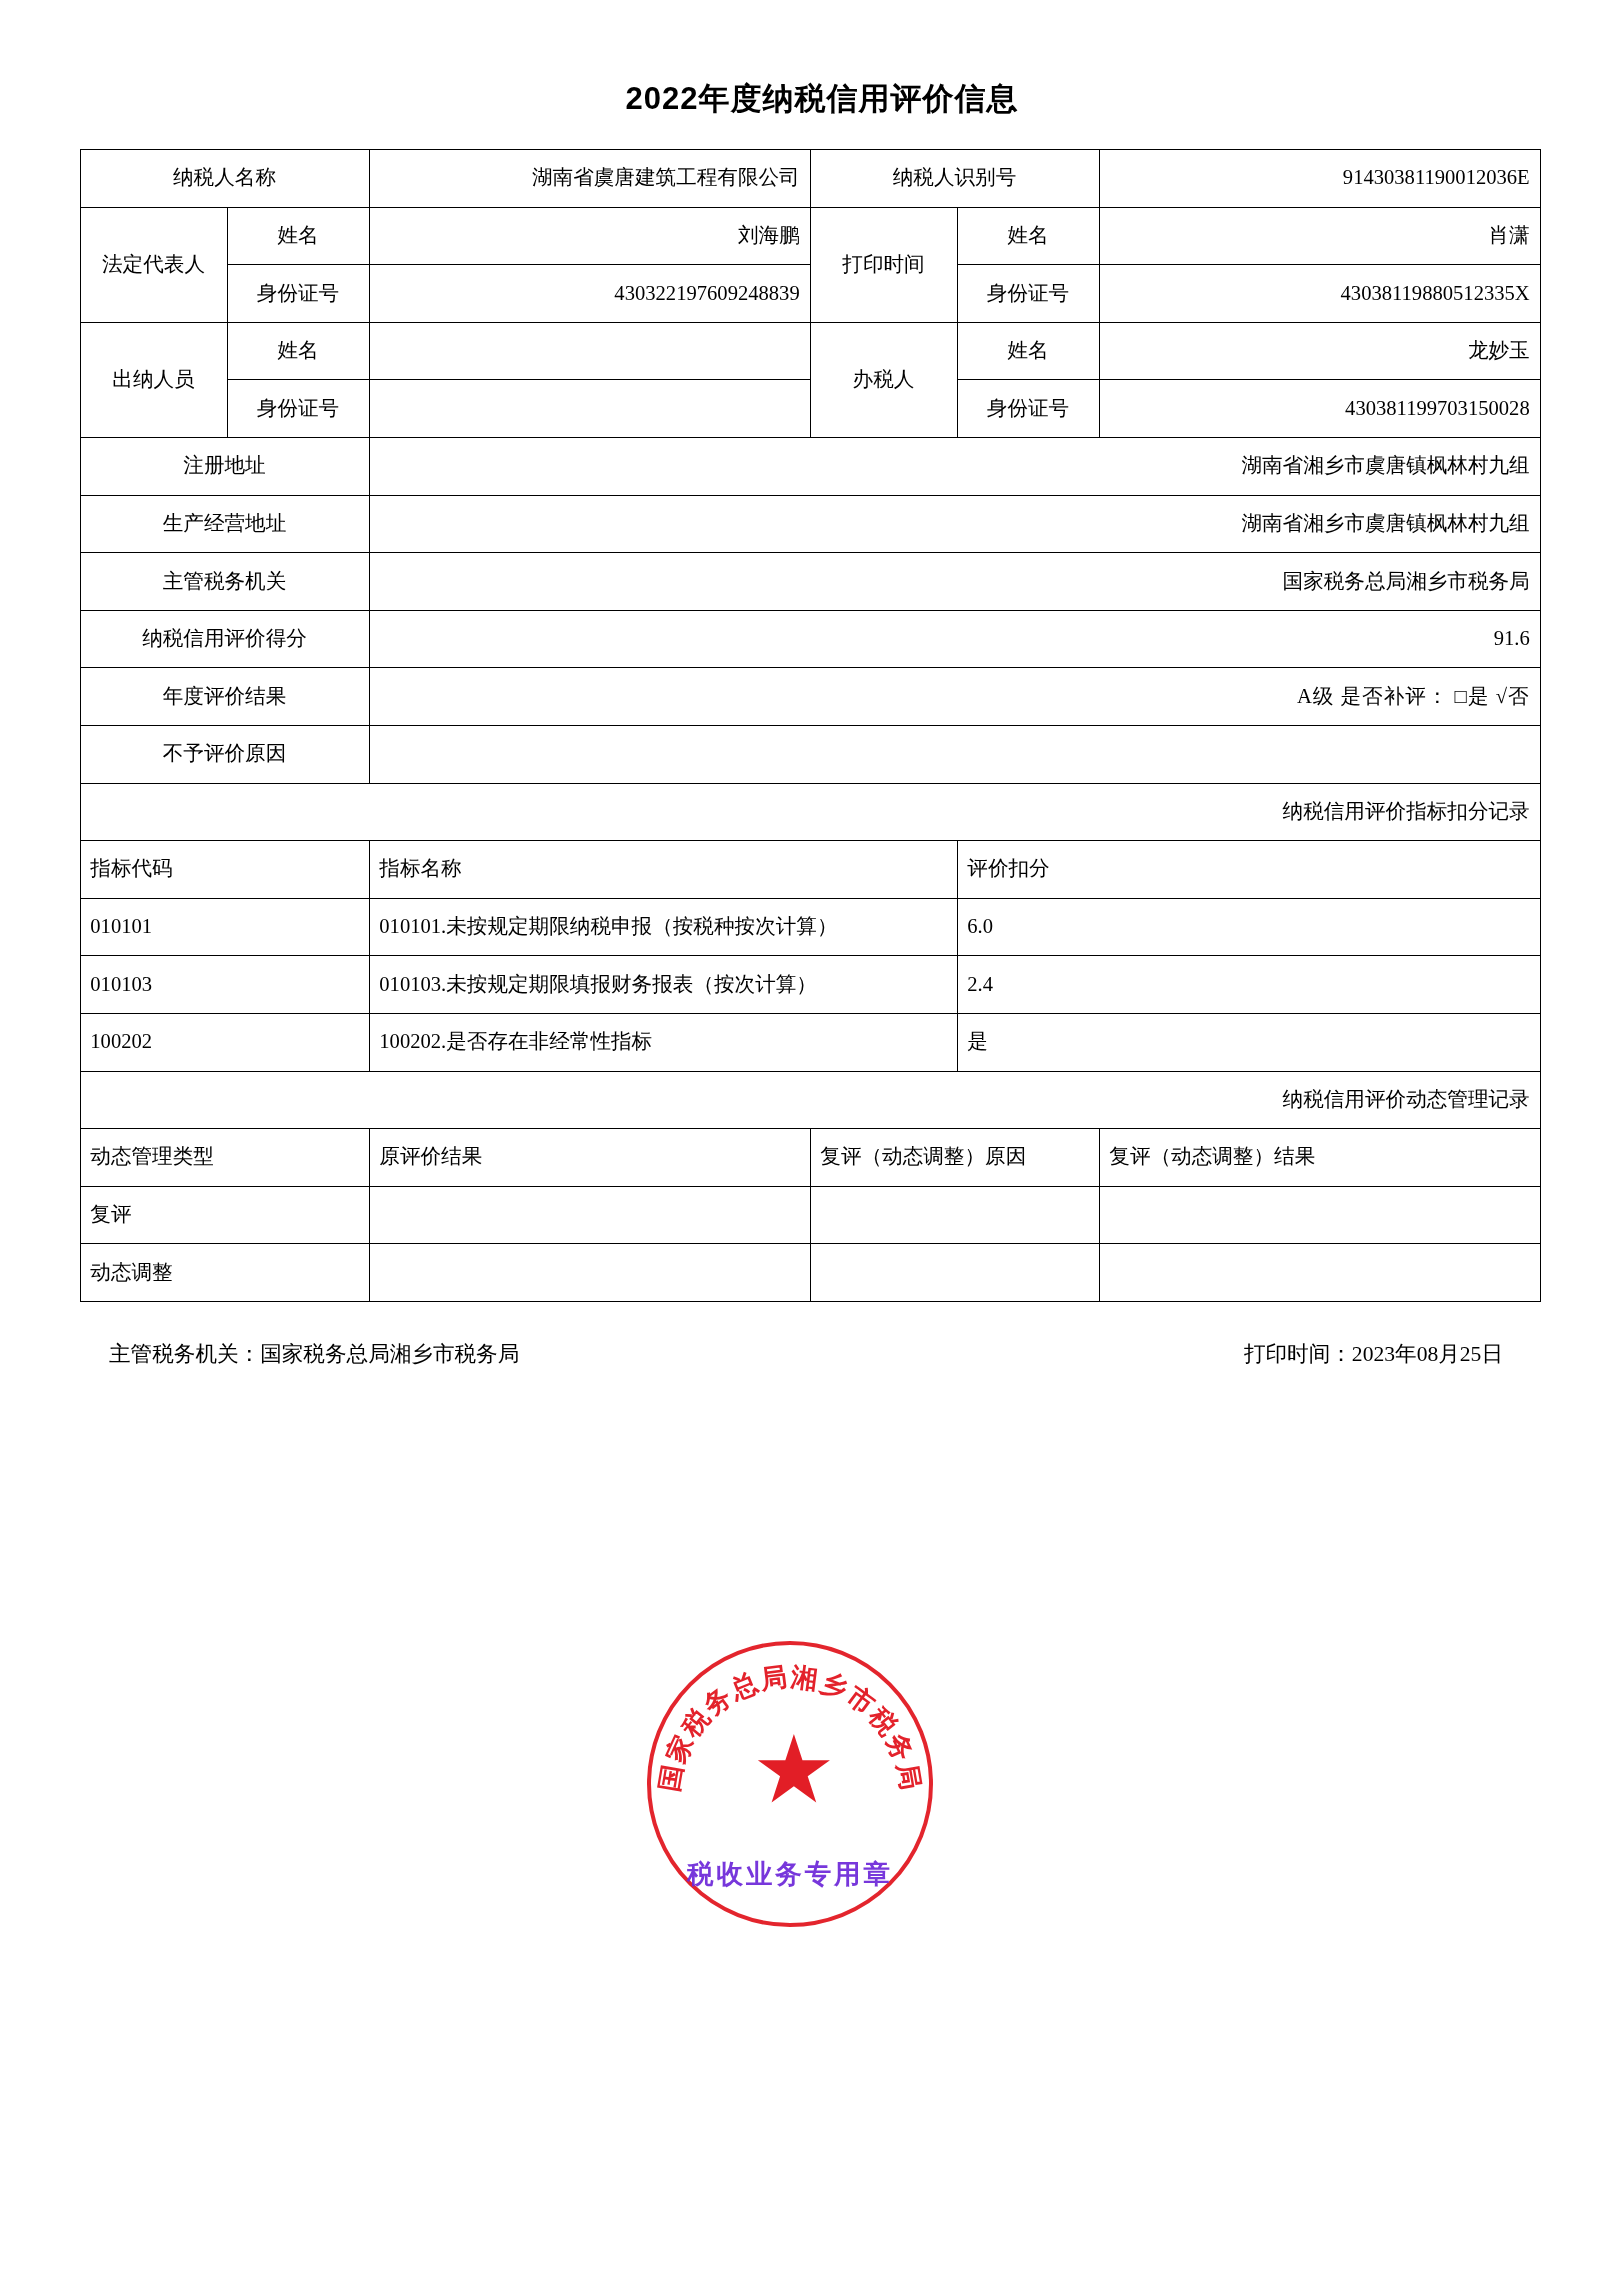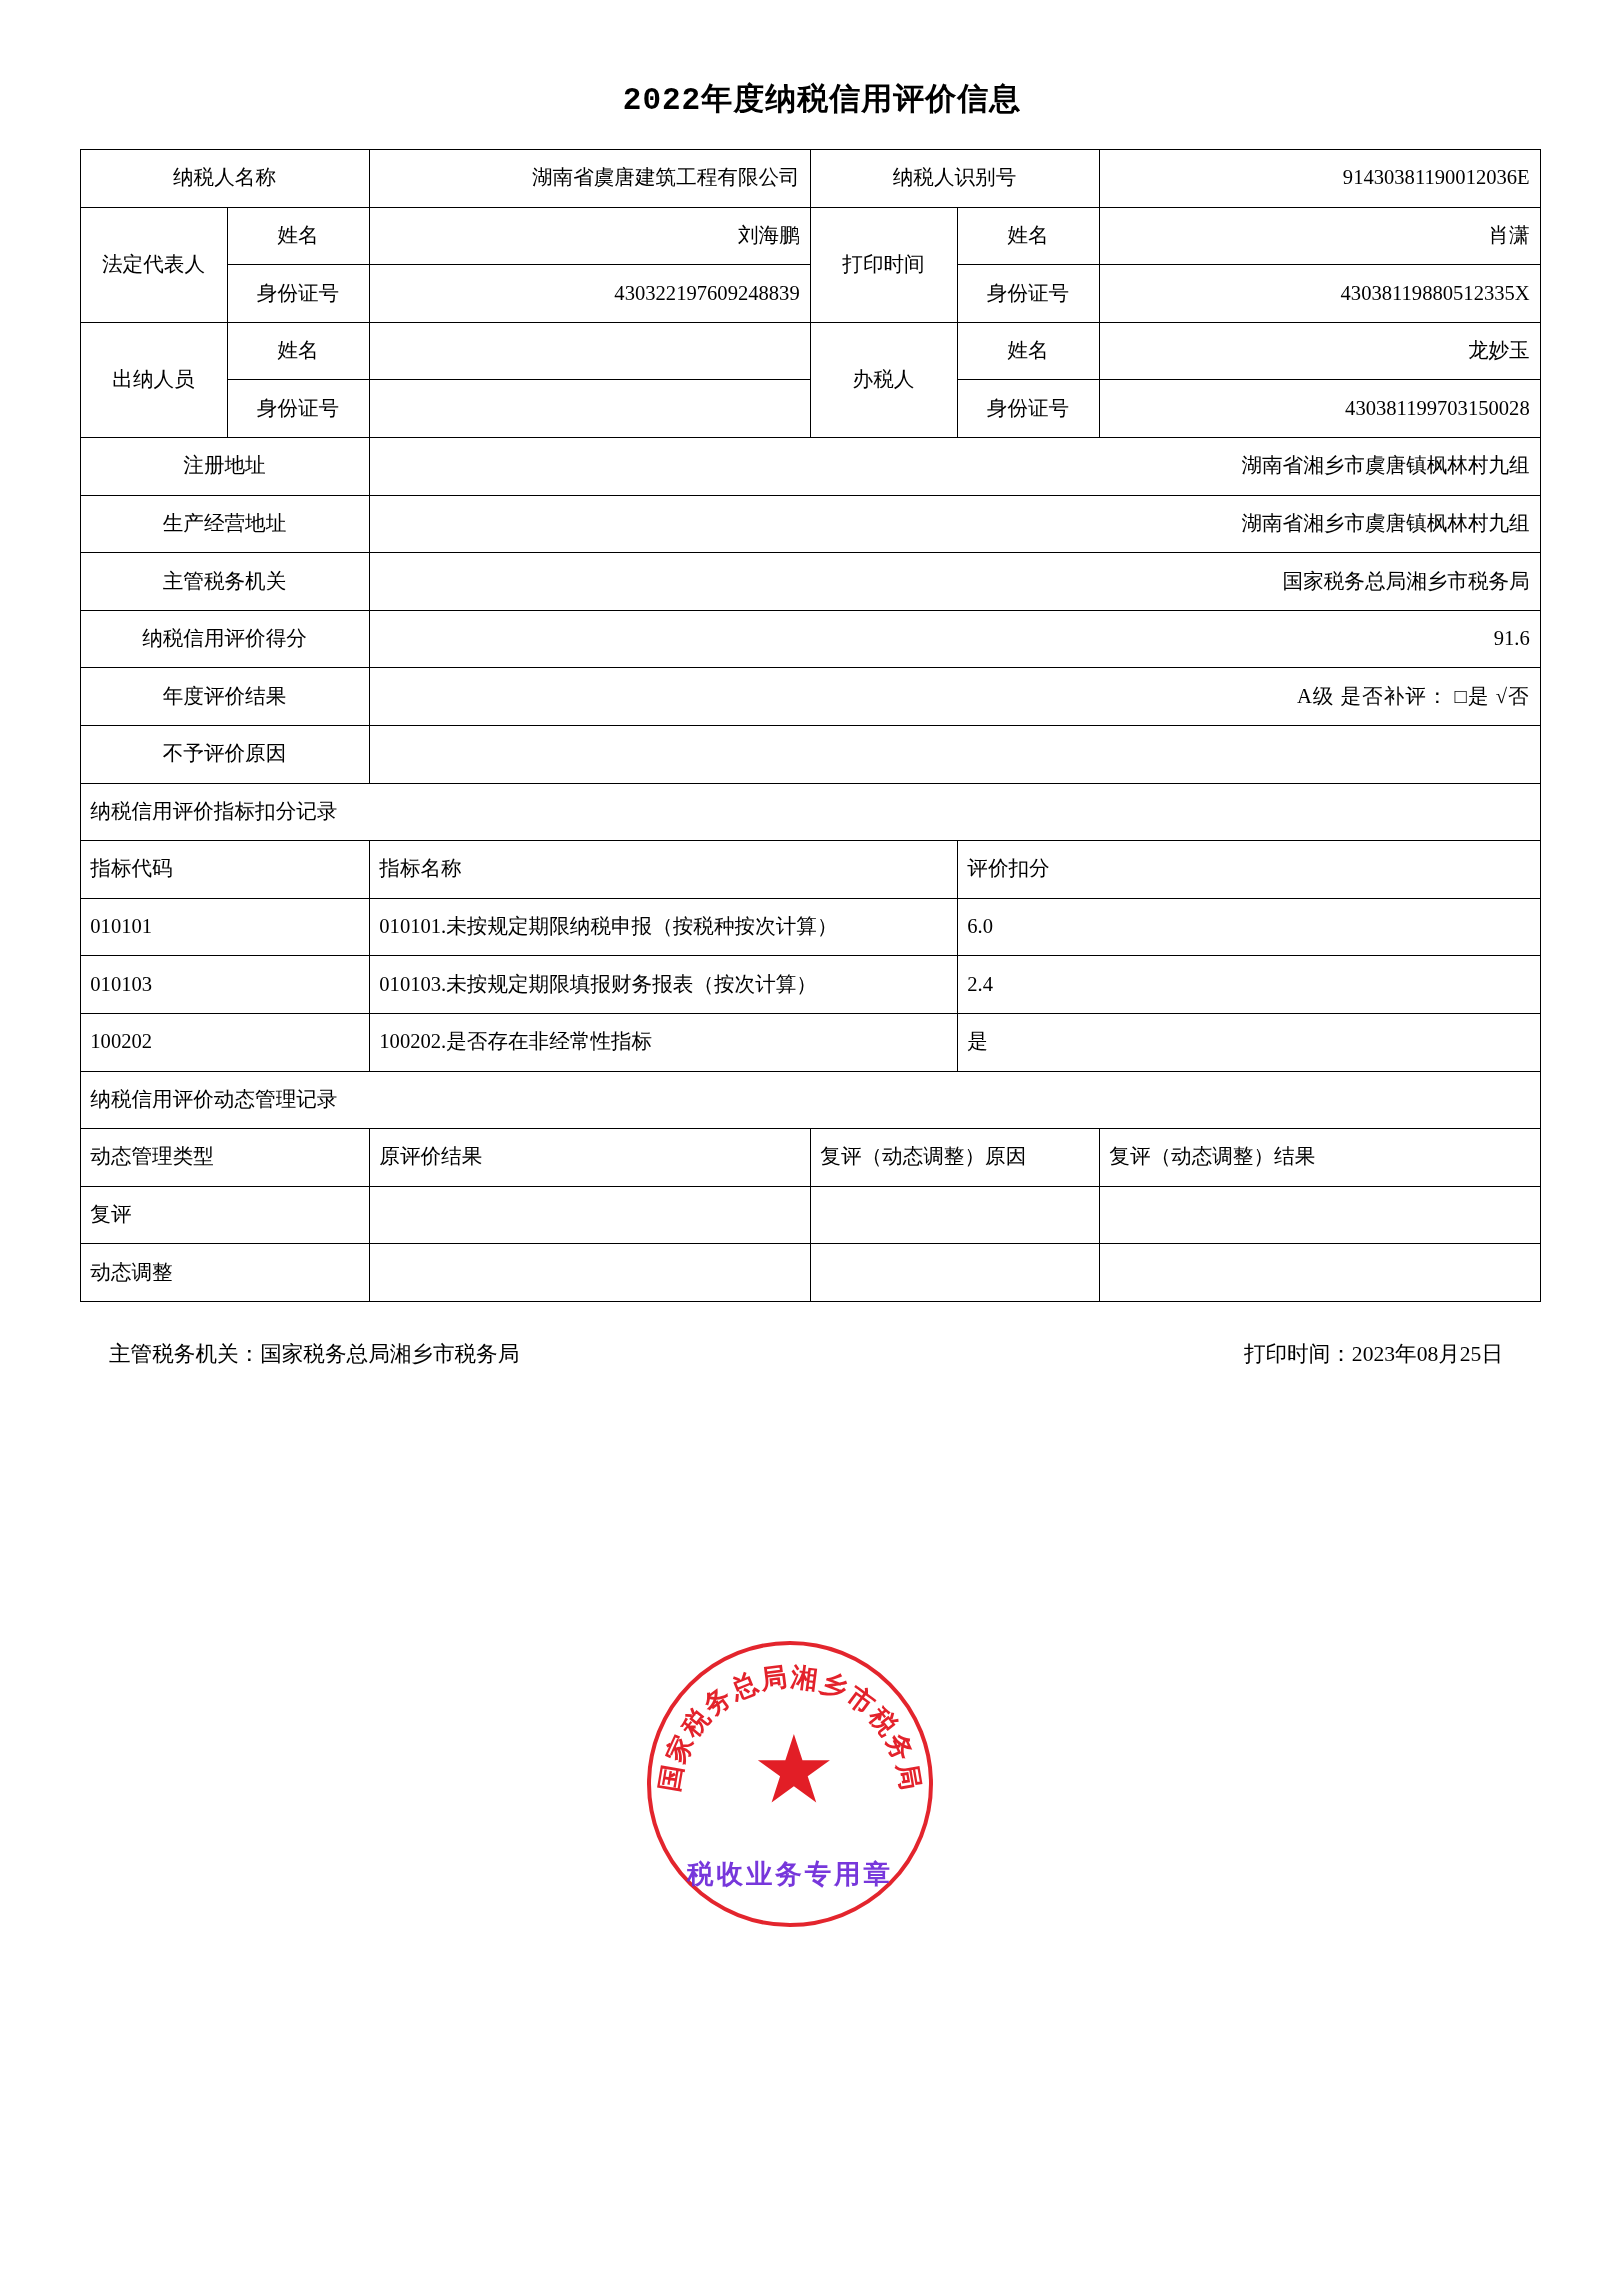--- a/index.html
+++ b/index.html
@@ -21,21 +21,21 @@
     box-sizing: border-box;
     padding: 0;
   }
   .doc-title {
     text-align: center;
     font-size: 31px;
     font-weight: bold;
     letter-spacing: 1px;
     margin-top: 78px;
     margin-bottom: 29px;
-    font-family: Liberation Mono, monospace;
+    font-family: Liberation Sans, sans-serif;
     margin-left: 24px;
   }
   table.main {
     border-collapse: collapse;
     width: 1460px;
     margin: 16px auto;
     table-layout: fixed;
   }
   table.main td {
     border: 1px solid #000000;
@@ -51,21 +51,21 @@
     white-space: nowrap;
   }
   td.val {
     text-align: right;
     word-break: break-all;
   }
   td.ctr {
     text-align: left;
   }
   td.section {
-    text-align: left;
+    text-align: right;
     height: 51px;
   }
   .footer {
     width: 1460px;
     margin: 37px auto 0 auto;
     position: relative;
     font-size: 21.6px;
     font-family: "Liberation Serif", "DejaVu Serif", serif;
   }
   .footer .left {

